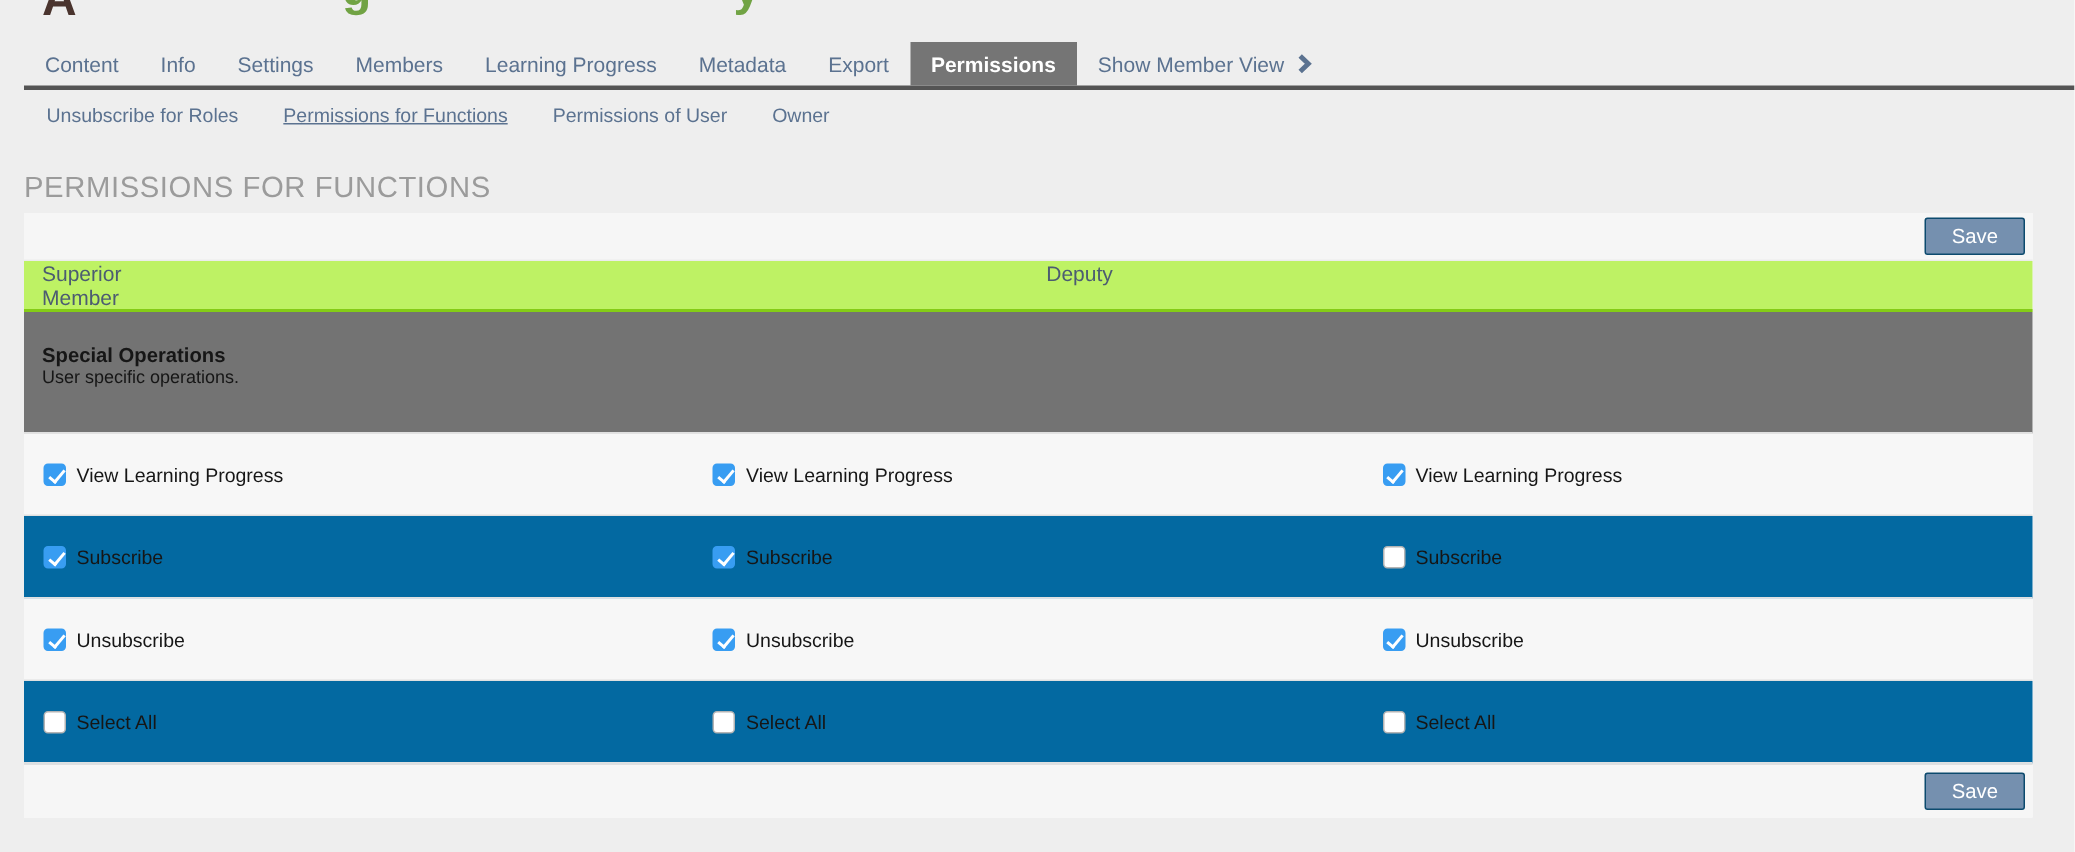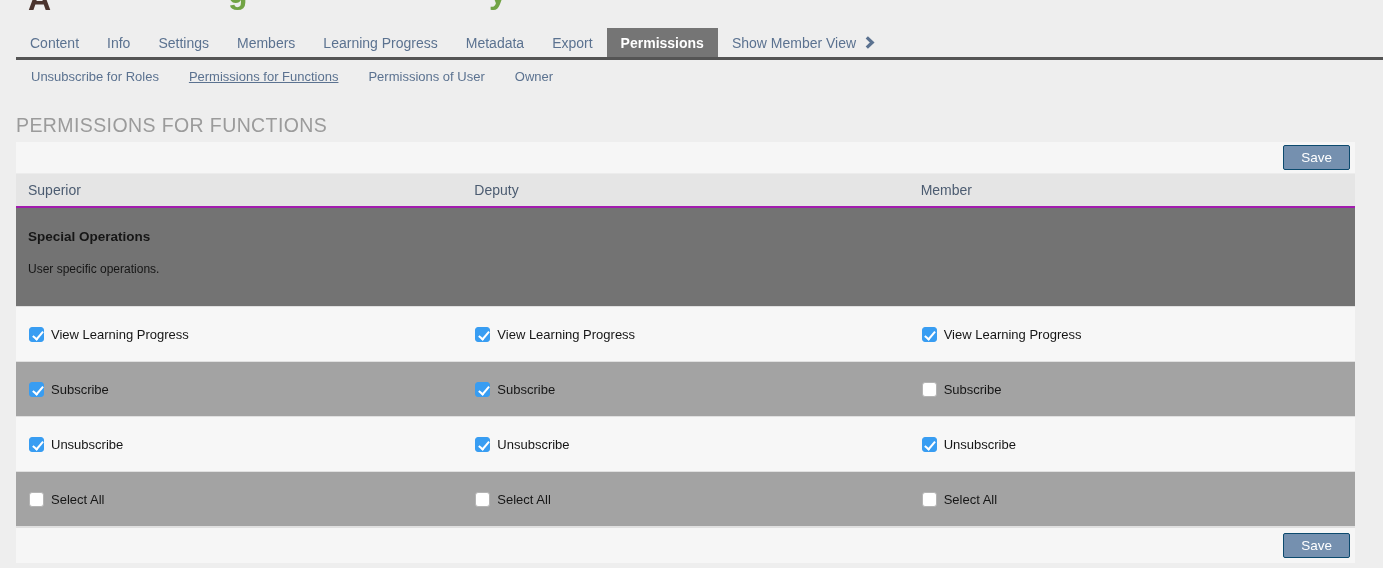--- a/index.html
+++ b/index.html
@@ -27,30 +27,30 @@
   
   .page-title { margin:21px 0 5px 16px; font-size:19.5px; color:#9b9b9b; font-weight:400; letter-spacing:.4px; }
 
   
   .content { margin:0 28px 0 16px; width:1339px; background:#ffffff; }
 
   .toolbar { height:32px; background:#f6f6f6; display:flex; justify-content:flex-end; align-items:center; border-bottom:1px solid #ececec; }
   .toolbar.bottom { height:36px; border-top:1px solid #e0e0e0; border-bottom:none; }
   .btn-save { background:#7590af; color:#ffffff; border:1px solid #0c4a6e; border-radius:2px; font-size:13.5px; font-family:Liberation Sans, sans-serif; padding:4px 17px; margin-right:5px; cursor:pointer;text-align:center; }
 
-  .thead { height:34px; background:#e5e5e5; display:grid; grid-template-columns:1fr 1fr 1fr; align-items:center; border-bottom:2px solid #a21caf; }
+  .thead { height:34px; background:#bef264; display:grid; grid-template-columns:1fr 1fr; align-items:center; border-bottom:2px solid #84cc16; }
   .th { padding-left:12px; font-size:14px; color:#4c5c71; }
 
   .section-row { background:#737373; border-bottom:1px solid #e0e0e0; padding:21px 12px 30px 12px; }
   .section-title { font-size:13.5px; font-weight:bold; color:#161616; }
-  .section-desc { font-size:12px; color:#161616; margin-top:18px; }
+  .section-desc { font-size:12px; color:#161616; margin-top:0; }
 
   .perm-row { height:55px; display:grid; grid-template-columns:1fr 1fr 1fr; align-items:center; border-bottom:1px solid #e0e0e0; }
   .perm-row.odd { background:#f7f7f7; }
-  .perm-row.even { background:#a3a3a3; }
+  .perm-row.even { background:#0369a1; }
   .perm-row:last-of-type { border-bottom:none; }
   .cell { display:flex; align-items:center; padding-left:13px; }
   .cb { position:relative; width:15px; height:15px; border:1px solid #b4b4b4; border-radius:3px; background:#fff; display:inline-block; flex:0 0 auto; cursor:pointer; }
   .cb[data-checked="true"] { background:#389df2; border-color:#389df2; }
   .cb[data-checked="true"]::after { content:""; position:absolute; left:4.5px; top:1px; width:4px; height:9px; border:solid #fff; border-width:0 2px 2px 0; transform:rotate(40deg); }
   .cb-label { margin-left:7px; font-size:13px; color:#161616; }
   .cb-label.bold { font-weight:normal; }
 </style>
 </head>
 <body>

